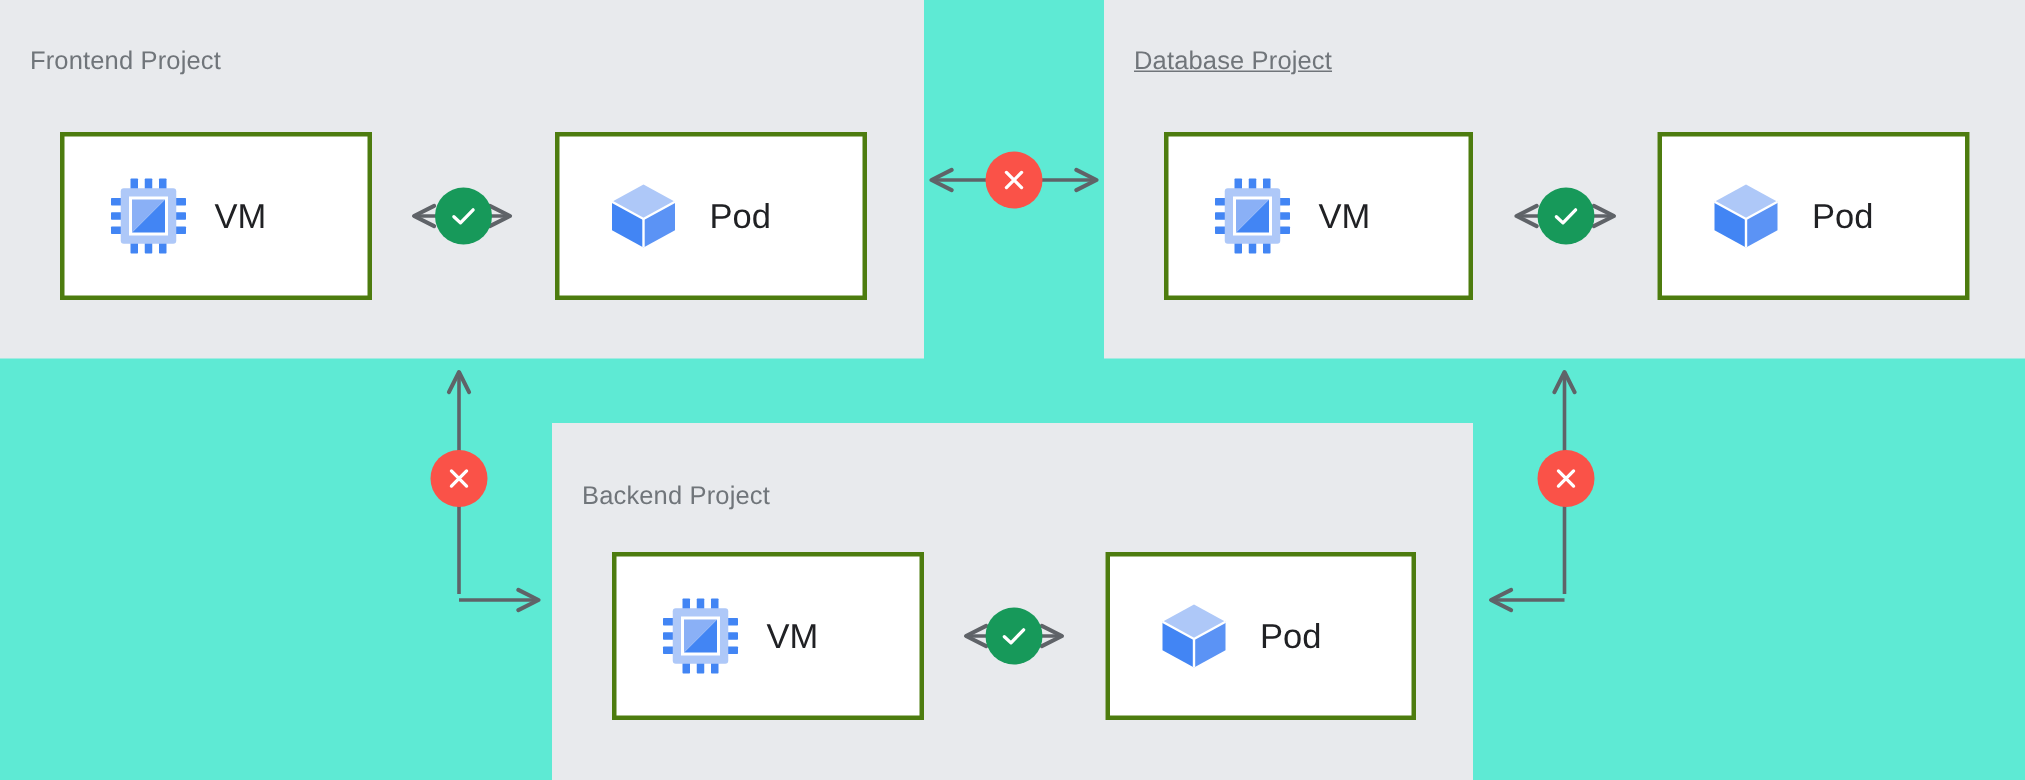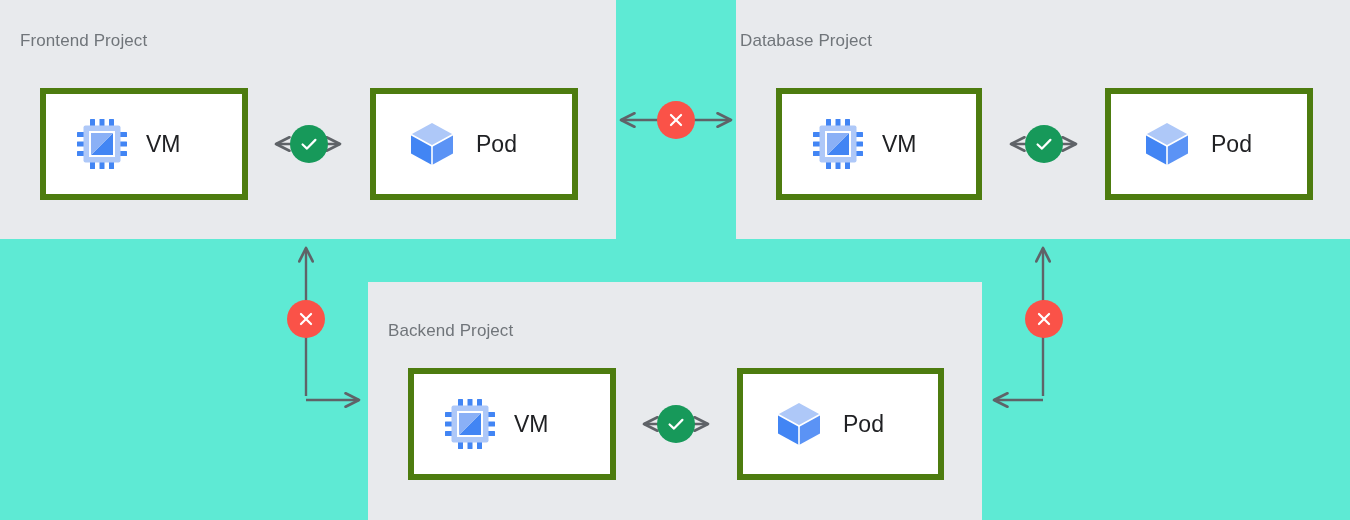--- a/index.html
+++ b/index.html
@@ -28,21 +28,21 @@
     font-size: 17px;
     color: #70757a;
     letter-spacing: 0.1px;
     white-space: nowrap;
   }
 
   
   .card {
     position: absolute;
     background: #ffffff;
-    border: 6px solid #4d7c0f;
+    border: 3px solid #4d7c0f;
     box-sizing: border-box;
     display: flex;
     align-items: center;
   }
   .card-inner {
     display: flex;
     align-items: center;
     margin-left: 30px;
   }
   .card-label {
@@ -86,21 +86,21 @@
 
 <div id="canvas">
 
   <div class="panel" style="left:0px; top:0px; width:616px; height:239px;"></div>
 
   <div class="panel" style="left:736px; top:0px; width:614px; height:239px;"></div>
 
   <div class="panel" style="left:368px; top:282px; width:614px; height:238px;"></div>
 
   <div class="panel-title" style="left:20px; top:31px;">Frontend Project</div>
-  <div class="panel-title" style="left:740px; top:31px;">Database Project</div>
+  <div class="panel-title" style="left:756px; top:31px;text-decoration:underline;">Database Project</div>
   <div class="panel-title" style="left:388px; top:321px;">Backend Project</div>
 
   <svg id="wires" viewBox="0 0 1350 520" xmlns="http://www.w3.org/2000/svg">
     <defs>
       <marker id="arrow-r" viewBox="0 0 10 10" refX="9" refY="5" markerWidth="7" markerHeight="7" orient="auto-start-reverse">
         <path d="M 1 1 L 9 5 L 1 9" fill="none" stroke="#5f6368" stroke-width="1.6" stroke-linecap="round" stroke-linejoin="round"></path>
       </marker>
     </defs>
     <g stroke="#5f6368" stroke-width="2.4" fill="none">
 

